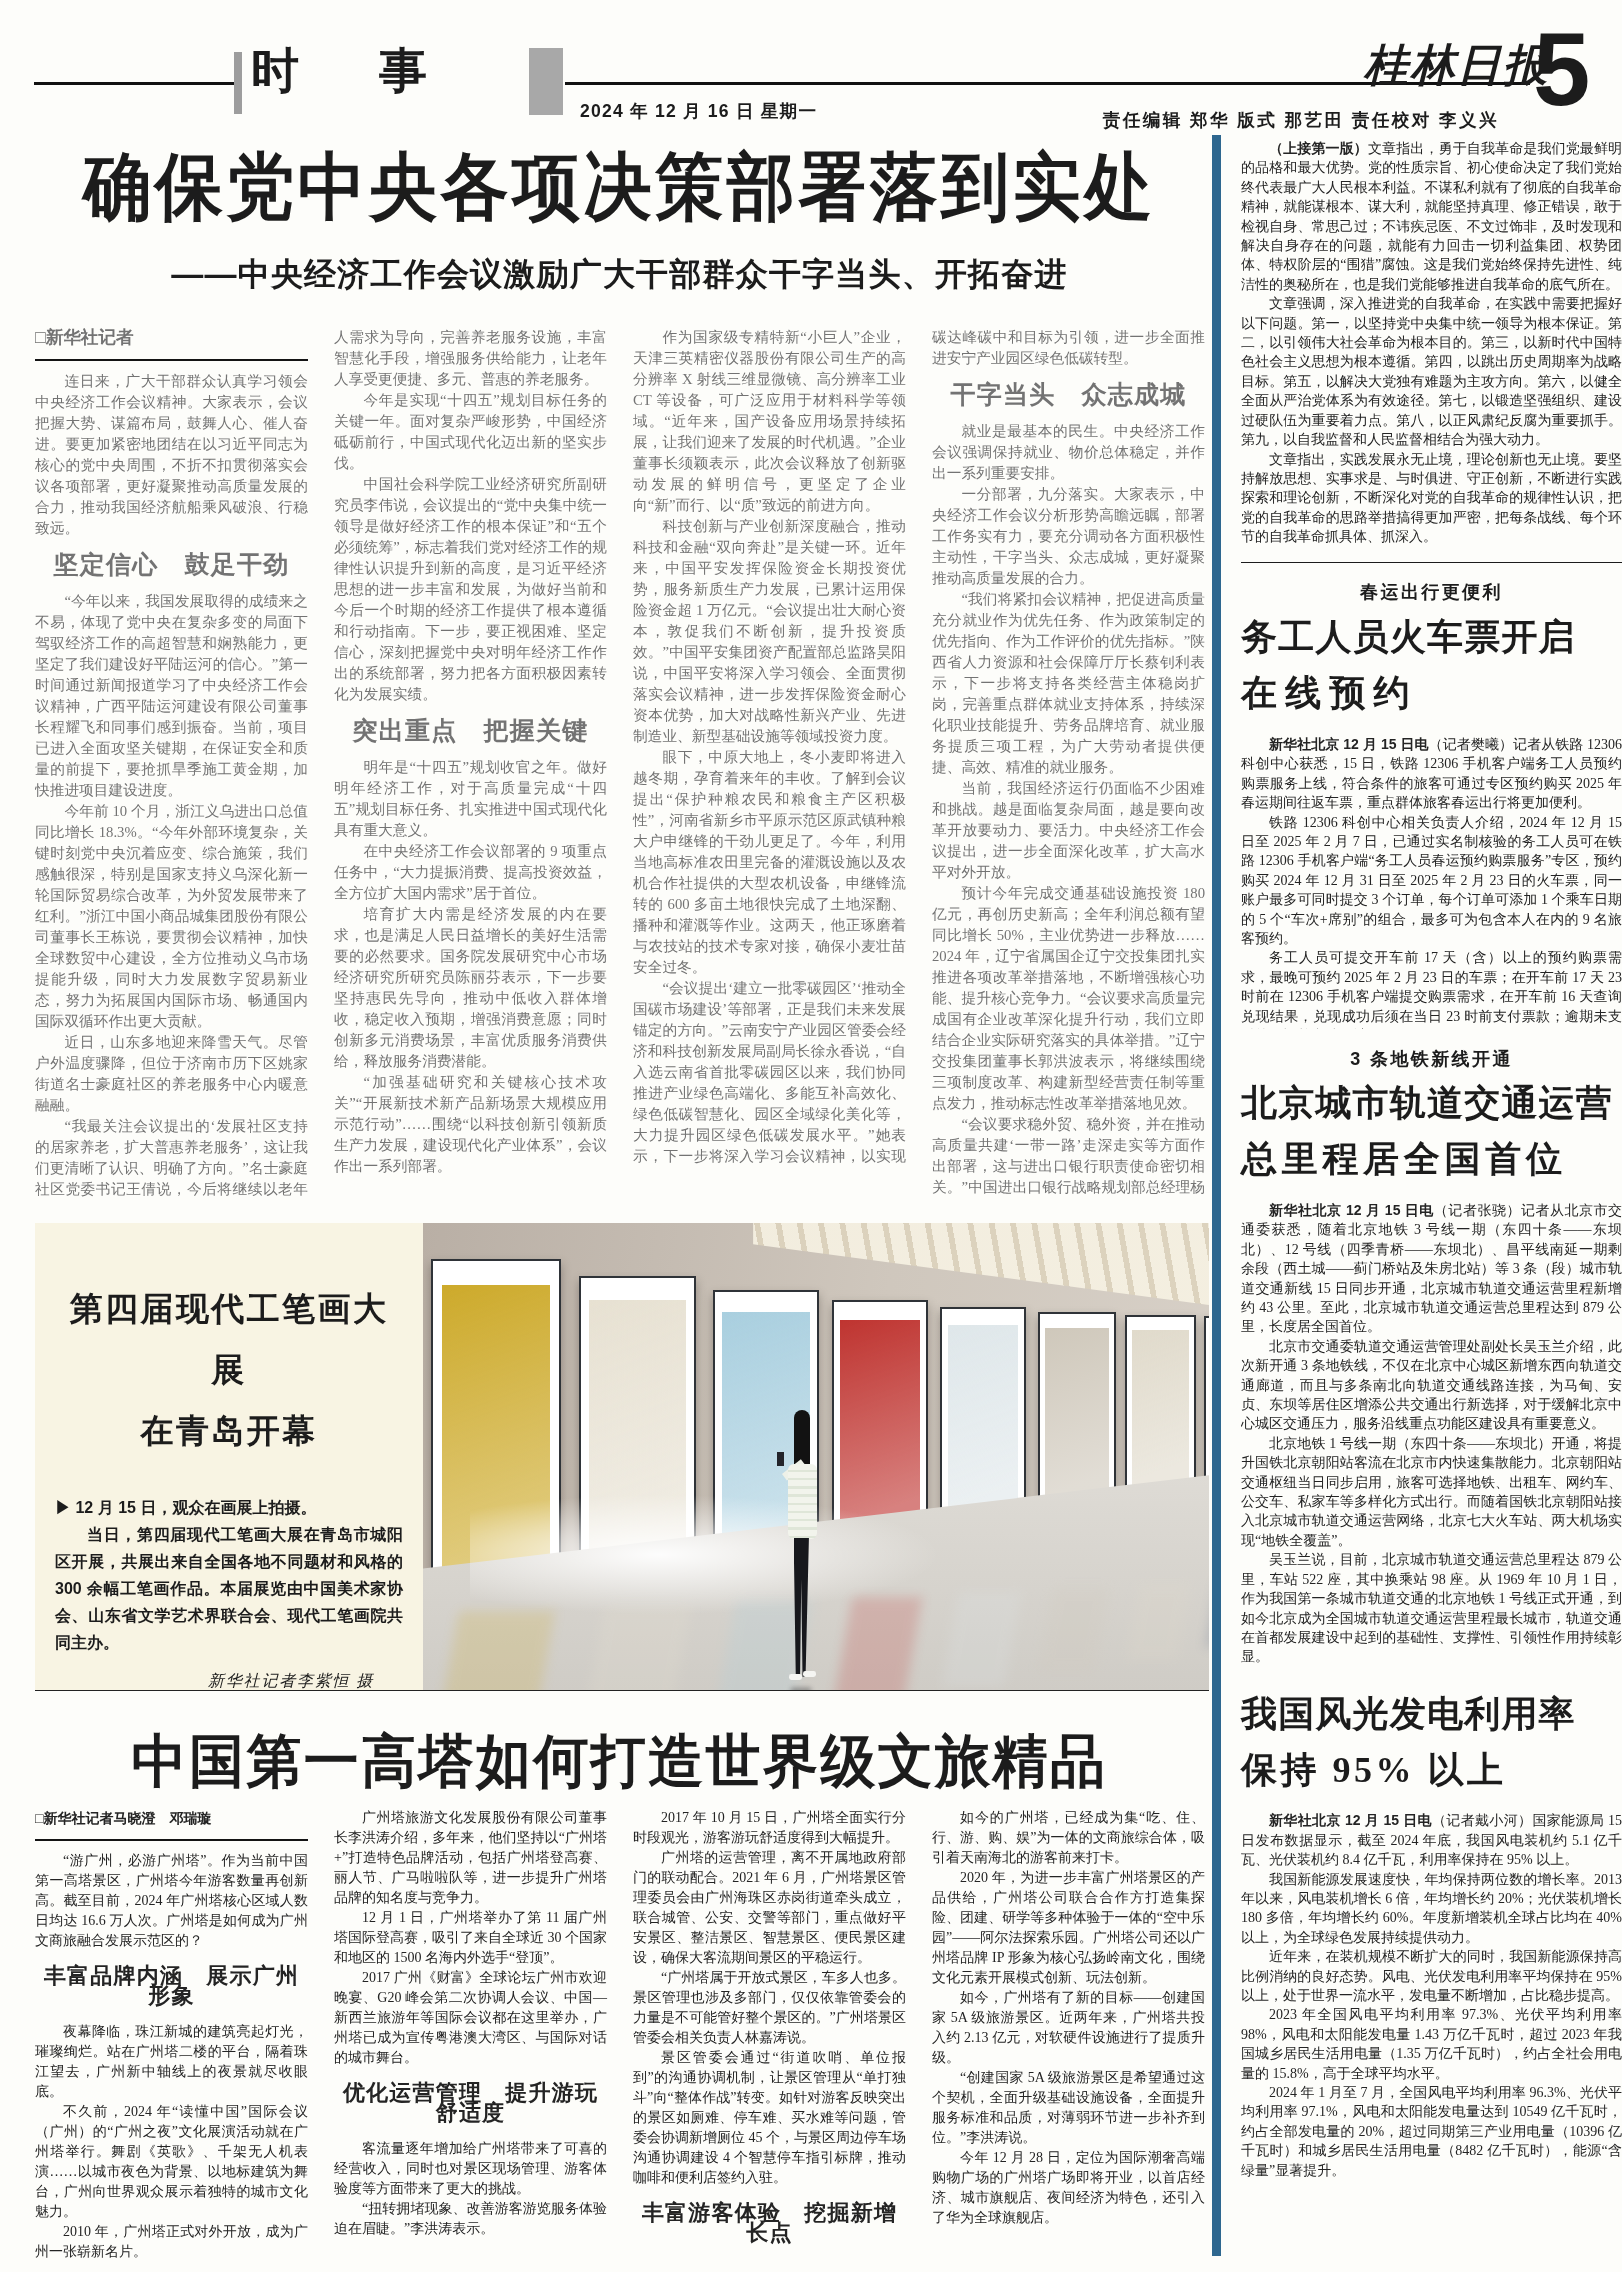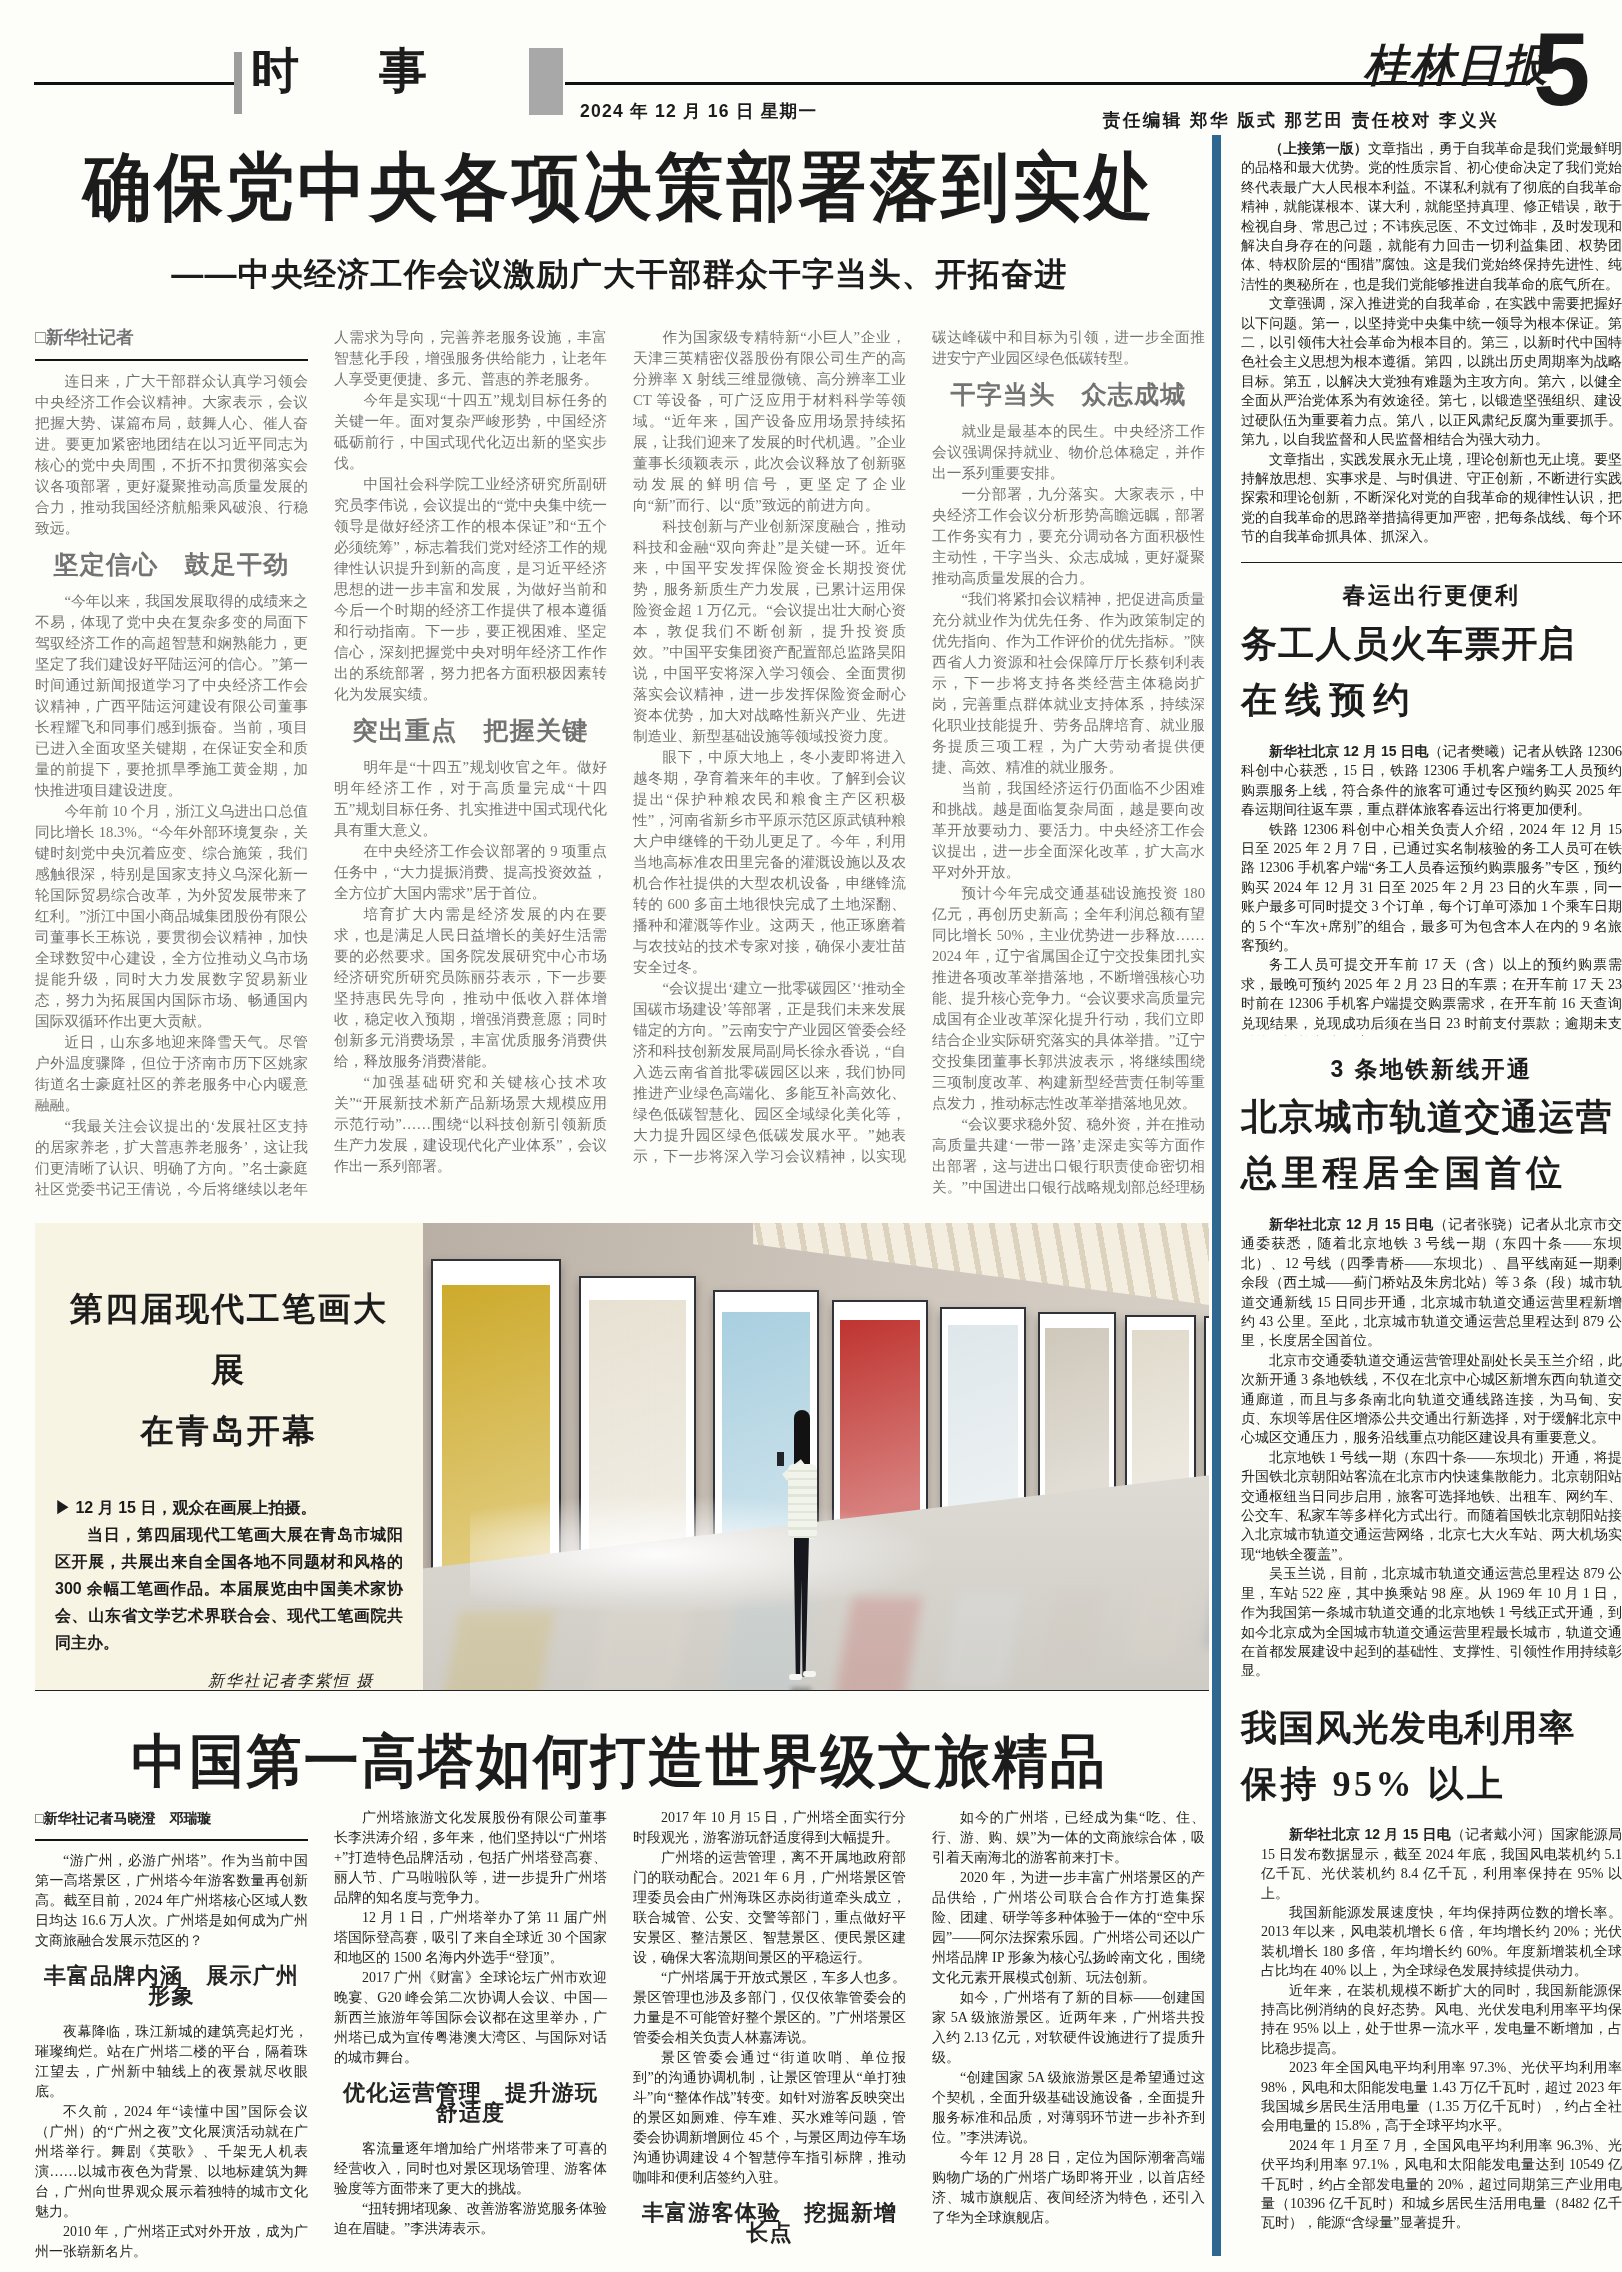--- a/index.html
+++ b/index.html
@@ -77,27 +77,27 @@
        column-count:4;font-size:14px;line-height:20px;color:#242424;}
   .tower-body .colhead{font-size:22px;}
   .tower-body .byline{font-size:14px;}
   
   .sidebar{position:absolute;left:1241px;top:139px;width:381px;}
   .side-par{font-size:14px;line-height:19.4px;text-align:justify;color:#242424;}
   .side-par p{margin:0;text-indent:2em;}
   .cont-block{max-height:477px;overflow:hidden;}
   .side-rule{border:none;border-top:1.8px solid #1c1c1c;margin:15.3px 0 0 0;}
   .kicker{margin-top:17.6px;text-align:center;font-family:"Liberation Sans",sans-serif;
-       font-weight:800;font-size:23px;letter-spacing:2.4px;}
+       font-weight:800;font-size:18px;letter-spacing:2.4px;}
   .side-headline{margin-top:5.9px;text-align:left;font-weight:900;font-size:36px;
        line-height:1.55;letter-spacing:1.2px;}
   .side-body{margin-top:13px;}
   .sb-a{max-height:294px;overflow:hidden;}
   .sb-b{max-height:498px;overflow:hidden;}
-  .sb-c{max-height:415px;overflow:hidden;margin-left:20px;}
+  .sb-c{max-height:415px;overflow:hidden;}
 </style>
 </head>
 <body>
 
 <div class="rule" style="left:34px;top:82px;width:200px;"></div>
 <div class="rule" style="left:565px;top:82px;width:965px;"></div>
 <div class="hdr-bar" style="left:234px;top:52px;width:8.2px;height:62px;"></div>
 <div class="section-title">时 事</div>
 <div class="hdr-bar" style="left:529px;top:48px;width:34px;height:67px;background:#a8a8a8;"></div>
 <div class="hdr-date">2024 年 12 月 16 日  星期一</div>

